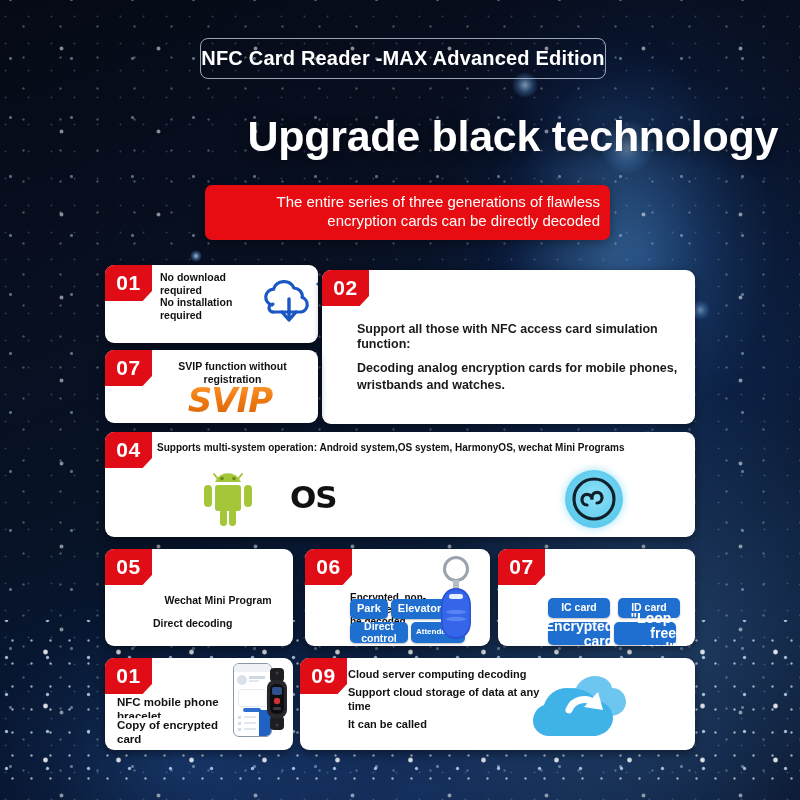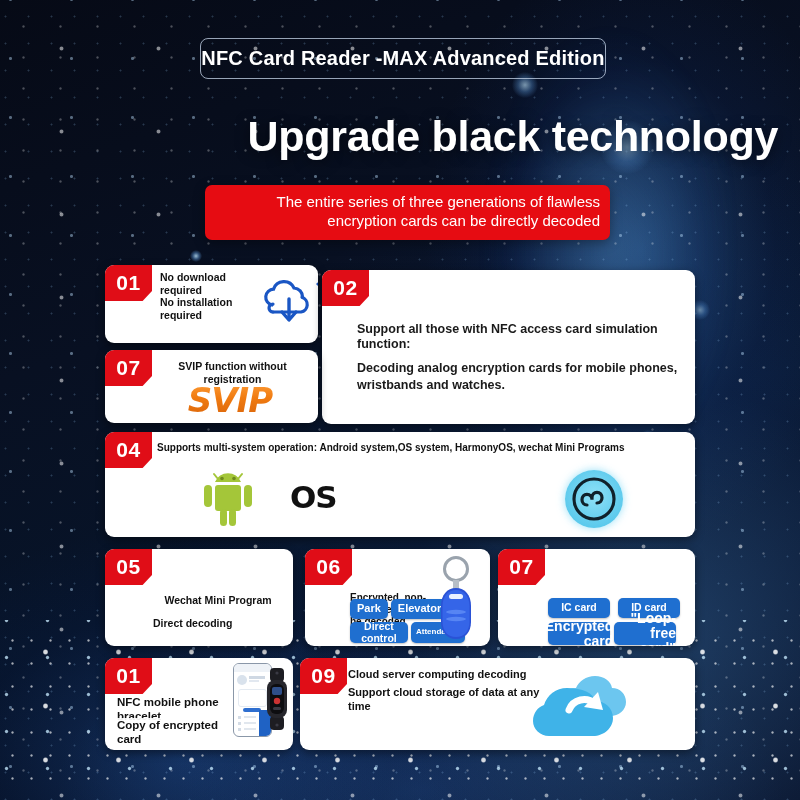--- a/index.html
+++ b/index.html
@@ -306,20 +306,21 @@
       <rect x="8" y="39" width="8" height="3" rx="1.5" fill="#3a3a44"></rect>
       <circle cx="12" cy="5" r="1.6" fill="#3a3a44"></circle>
       <circle cx="12" cy="57" r="1.6" fill="#3a3a44"></circle>
     </svg>
   </div>
 
   <div class="card" id="card09">
     <div class="badge">09</div>
     <div class="ctext" id="c09a">Cloud server computing decoding</div>
     <div class="ctext" id="c09b">Support cloud storage of data at any time</div>
+    <div class="ctext" id="c09c">It can be called</div>
     <svg class="cloudsync" viewBox="0 0 110 76">
       <path d="M70 10c-9 0-16 5-19 12-8 0-15 6-15 14s7 14 15 14h34c9 0 16-6 16-14s-6-14-14-14c-1-7-8-12-17-12z" fill="#6cc6ef"></path>
       <path d="M34 22c-11 0-20 7-23 17C5 41 0 47 0 55s7 15 16 15h44c11 0 20-8 20-18s-8-17-18-17c-2-8-12-13-28-13z" fill="#3fb3e8" transform="translate(8,0)"></path>
       <path d="M44 44a16 16 0 0 1 26-6" fill="none" stroke="#fff" stroke-width="7" stroke-linecap="round"></path>
       <polygon points="73,26 78,44 59,41" fill="#fff"></polygon>
     </svg>
   </div>
 
 </div>
 

